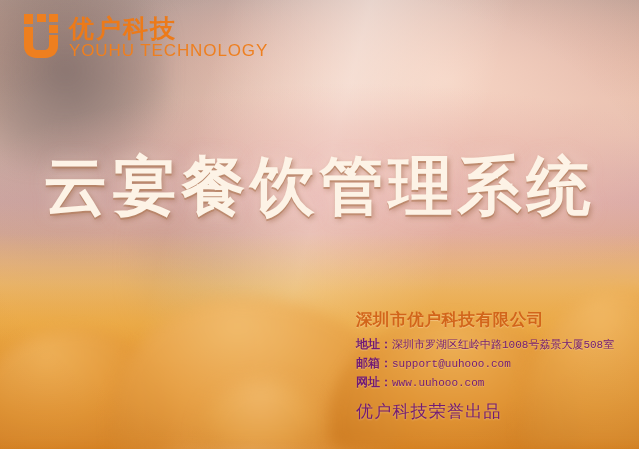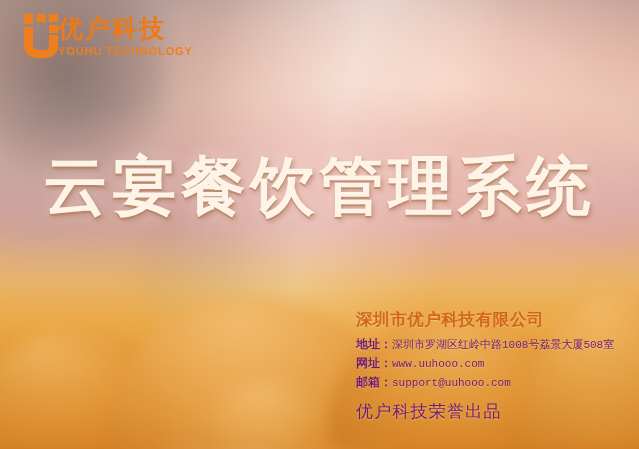--- a/index.html
+++ b/index.html
@@ -129,30 +129,30 @@
     background:radial-gradient(ellipse 95% 90% at 50% 48%,
       rgba(0,0,0,0) 55%, rgba(150,80,20,0.10) 82%, rgba(140,70,16,0.20) 100%);
   }
 
   
   .content { position:absolute; left:0; top:0; width:100%; height:100%; }
 
   
   #logo {
     position:absolute; left:24px; top:14px;
-    display:flex; align-items:center; 
+    display:flex; align-items:center; gap:11px;
   }
   .logo-mark { width:34px; height:44px; display:block; }
   .logo-words { padding-top:1px; }
   .logo-cn {
     font-size:25px; font-weight:bold; color:#ec7a19;
     letter-spacing:2px; line-height:27px; white-space:nowrap;
   }
   .logo-en {
-    font-size:11px; font-weight:bold; color:#ee7f1f;
+    font-size:17px; font-weight:normal; color:#ee7f1f;
     letter-spacing:0.9px; line-height:14px; white-space:nowrap;
     margin-top:2px;
   }
 
   
   #headline {
     position:absolute; left:0; top:143px; width:100%;
     text-align:center;
     font-size:64px; font-weight:bold;
     letter-spacing:5px;
@@ -239,24 +239,24 @@
 
     <div id="contact">
       <div class="company-name">深圳市优户科技有限公司</div>
 
       <div class="contact-row">
         <span class="lbl">地址：</span><span class="val">深圳市罗湖区红岭中路1008号荔景大厦508室</span>
       </div>
 
 
       <div class="contact-row">
+        <span class="lbl">邮箱：</span><span class="val">support@uuhooo.com</span>
+      </div>
+
+      <div class="contact-row">
         <span class="lbl">网址：</span><span class="val">www.uuhooo.com</span>
-      </div>
-
-      <div class="contact-row">
-        <span class="lbl">邮箱：</span><span class="val">support@uuhooo.com</span>
       </div>
     </div>
 
     <div id="tagline">优户科技荣誉出品</div>
 
   </div>
 </div>
 
 </body></html>

